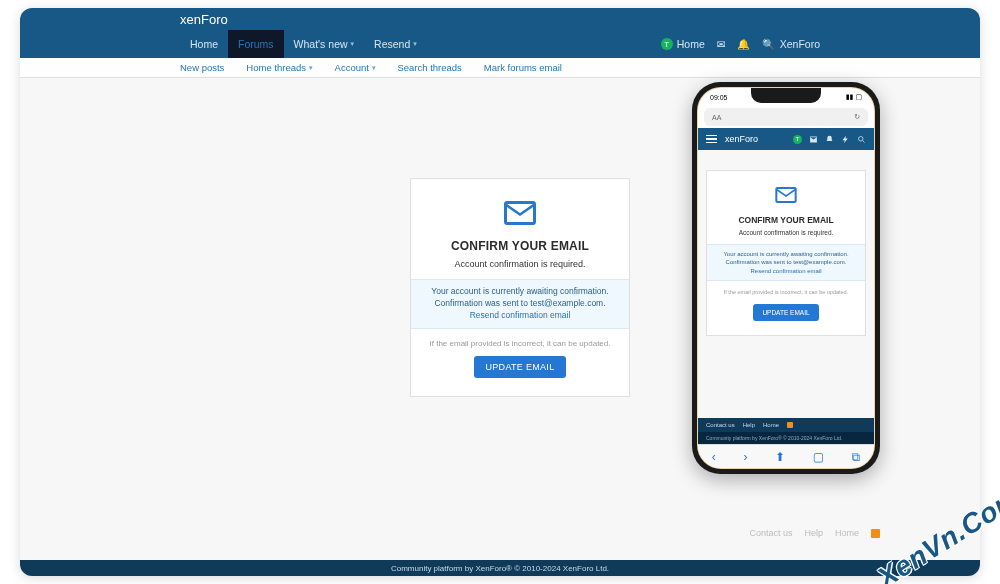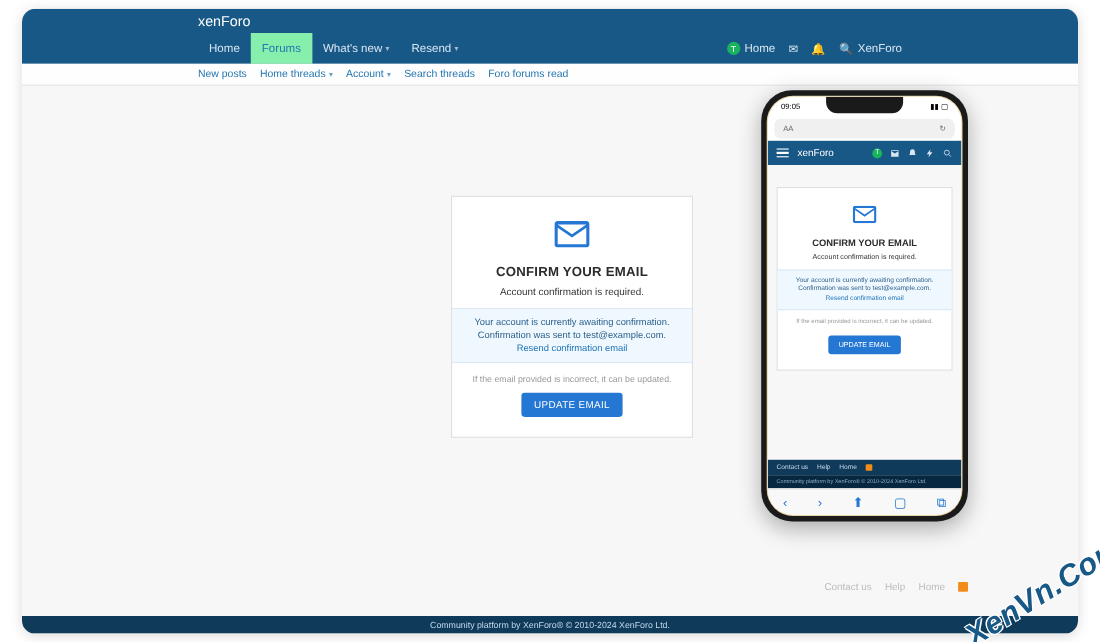--- a/index.html
+++ b/index.html
@@ -7,26 +7,26 @@
 
 .frame { position: absolute; top: 8px; left: 20px; right: 20px; bottom: 8px; border-radius: 12px; overflow: hidden; box-shadow: 0 2px 12px rgba(0,0,0,0.15); display: flex; flex-direction: column; }
 
 .top-bar { background: #185886; height: 22px; display: flex; align-items: center; padding: 0 160px; }
 .logo { color: #fff; font-size: 13px; font-weight: 300; }
 .logo b { font-weight: 500; }
 
 .nav-row { background: #185886; height: 28px; display: flex; align-items: stretch; padding: 0 160px; justify-content: space-between; }
 .nav-left { display: flex; align-items: stretch; }
 .nav-item { display: flex; align-items: center; padding: 0 10px; color: #d7e6f2; font-size: 10.5px; cursor: pointer; gap: 3px; }
-.nav-item.active { background: #86efac; color: #2577b1; font-weight: 500; }
+.nav-item.active { background: #0f172a; color: #2577b1; font-weight: 500; }
 .nav-right { display: flex; align-items: center; gap: 12px; color: #d7e6f2; font-size: 10.5px; }
 .user-badge { width: 12px; height: 12px; background: #17b35f; border-radius: 50%; display: inline-flex; align-items: center; justify-content: center; font-size: 8px; color: #fff; }
 .chev { font-size: 7px; opacity: 0.7; }
 
-.subnav { background: #fefefe; border-bottom: 1px solid #dfdfdf; height: 20px; display: flex; align-items: center; padding: 0 160px; gap: 12px; }
+.subnav { background: #fefefe; border-bottom: 1px solid #dfdfdf; height: 20px; display: flex; align-items: center; padding: 0 160px; gap: 22px; }
 .subnav a { color: #2577b1; font-size: 9.5px; text-decoration: none; display: flex; align-items: center; gap: 3px; }
 
 .content { flex: 1; background: #f7f7f7; position: relative; }
 
 .card { position: absolute; left: 390px; top: 100px; width: 220px; background: #fff; border: 1px solid #dfdfdf; text-align: center; padding: 22px 0 18px; }
 .env-icon { width: 32px; height: 24px; margin: 0 auto 10px; }
 .card h2 { font-size: 12px; color: #2c2c2c; font-weight: 700; margin-bottom: 6px; letter-spacing: 0.2px; }
 .card .sub { font-size: 9px; color: #333; margin-bottom: 10px; }
 .msg-box { background: #f0f8ff; border-top: 1px solid #dce7f5; border-bottom: 1px solid #dce7f5; padding: 6px 10px; font-size: 8.5px; color: #2a5f8a; line-height: 1.4; }
 .msg-box a { color: #1e72b3; display: block; }
@@ -116,21 +116,21 @@
     <a>New posts</a>
     <a>
         <span>Home threads</span> 
         <span class="chev">▾</span>
       </a>
     <a>
         <span>Account</span> 
         <span class="chev">▾</span>
       </a>
     <a>Search threads</a>
-    <a>Foro forums read</a>
+    <a>Mark forums email</a>
   </div>
 
   <div class="content">
 
     <div class="card">
       <svg class="env-icon" viewBox="0 0 32 24">
           <path fill="#2577d4" d="M3 0h26c1.7 0 3 1.3 3 3v18c0 1.7-1.3 3-3 3H3c-1.7 0-3-1.3-3-3V3c0-1.7 1.3-3 3-3zm0 3l13 9 13-9H3zm26 18V6l-13 9L3 6v15h26z"></path>
         </svg>
       <h2>CONFIRM YOUR EMAIL</h2>
       <div class="sub">Account confirmation is required.</div>

